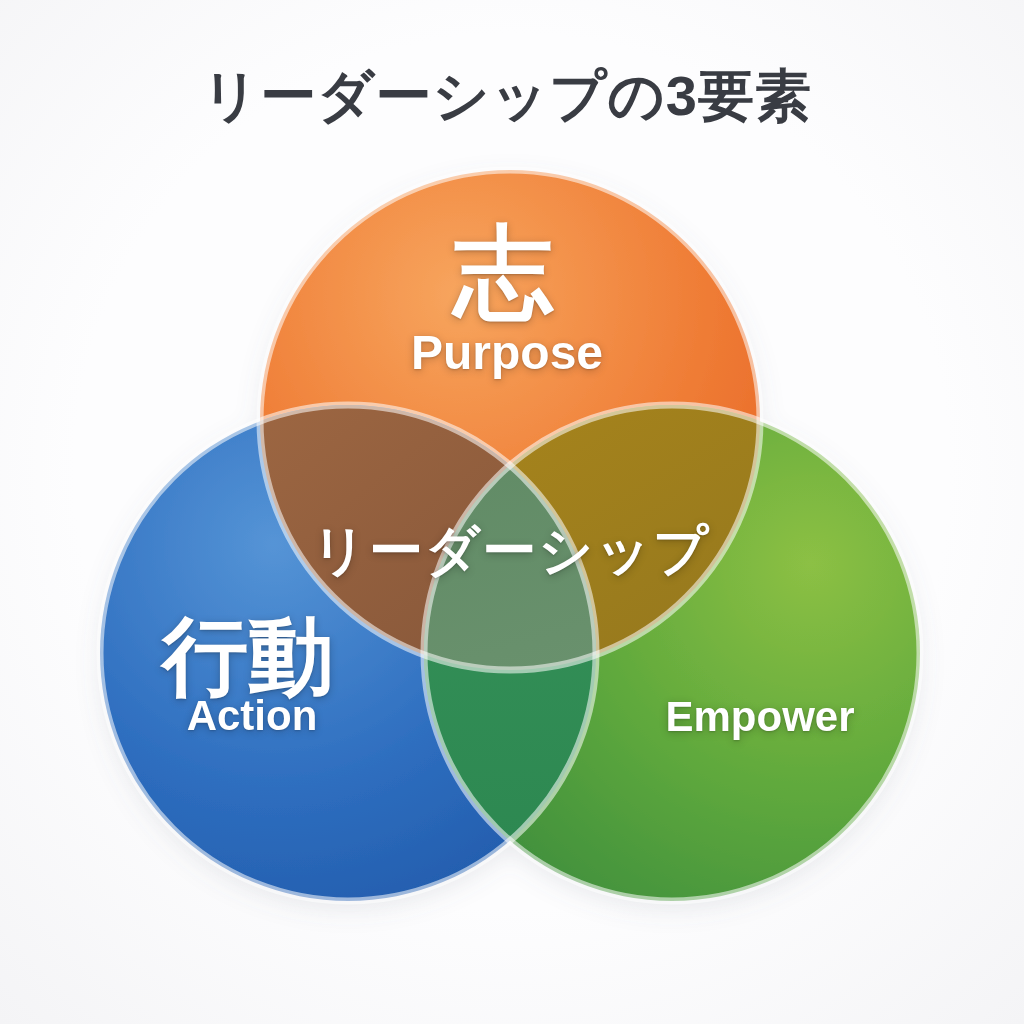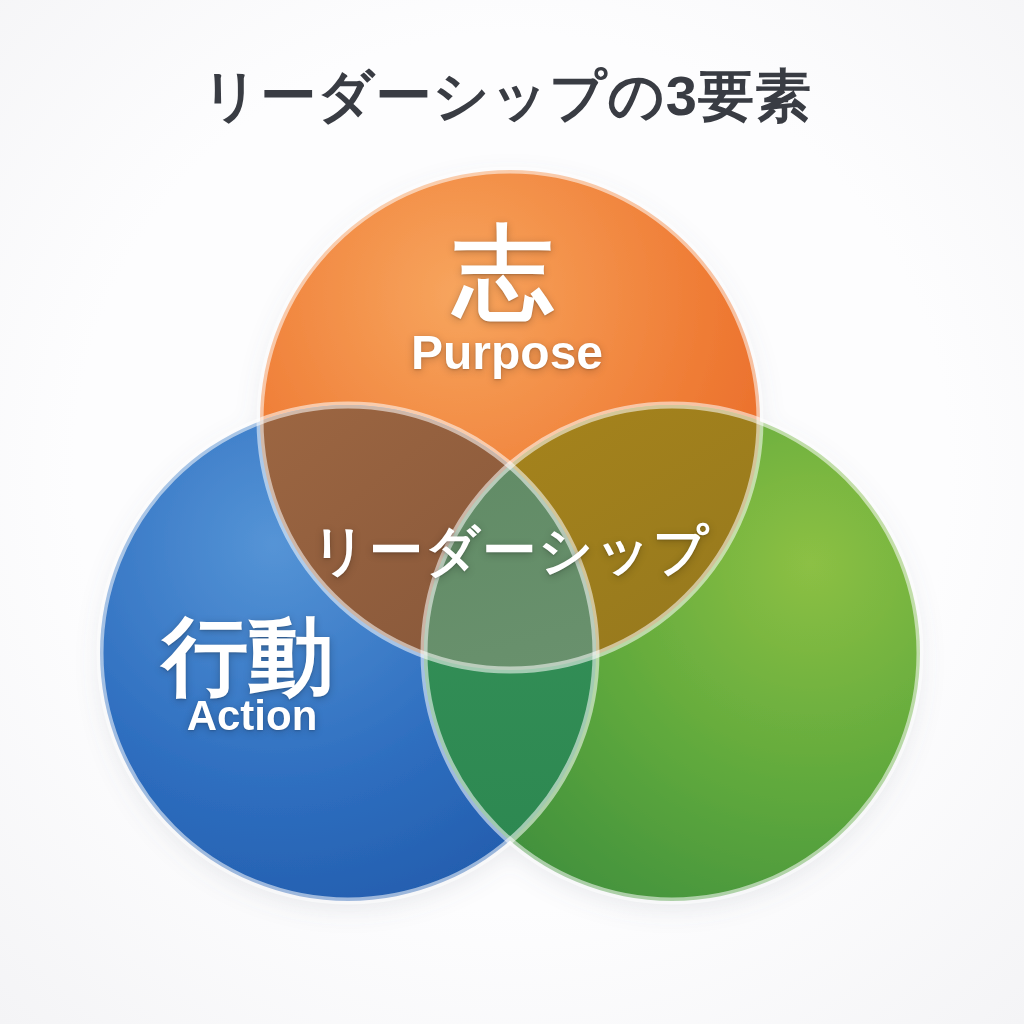--- a/index.html
+++ b/index.html
@@ -116,16 +116,17 @@
   </svg>
 
   <div class="diagram-title">リーダーシップの3要素</div>
 
   <div class="label ja-purpose">志</div>
   <div class="label en-purpose">Purpose</div>
 
   <div class="label ja-action">行動</div>
   <div class="label en-action">Action</div>
 
+  <div class="label en-empower">Empower</div>
 
   <div class="label ja-center">リーダーシップ</div>
 
 </div>
 
 </body></html>

